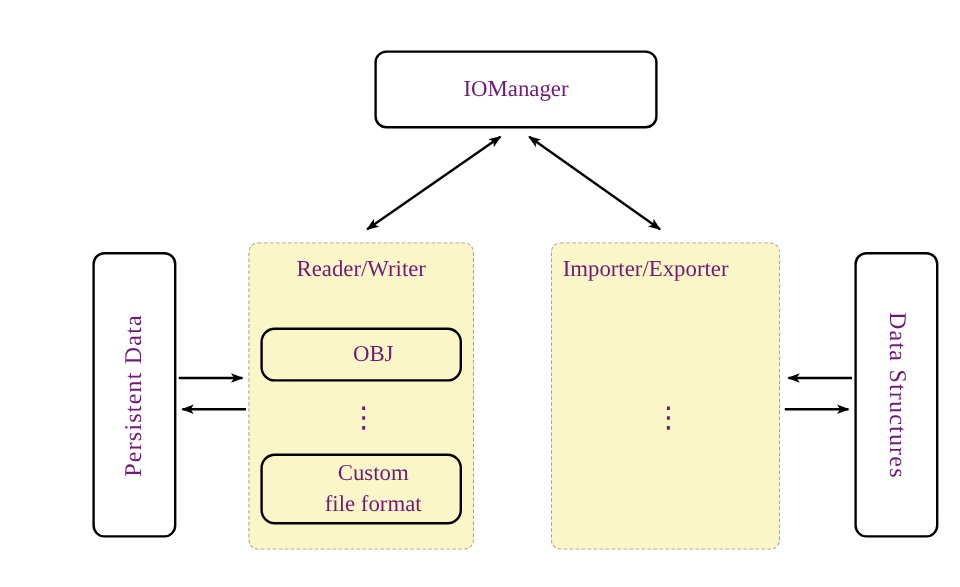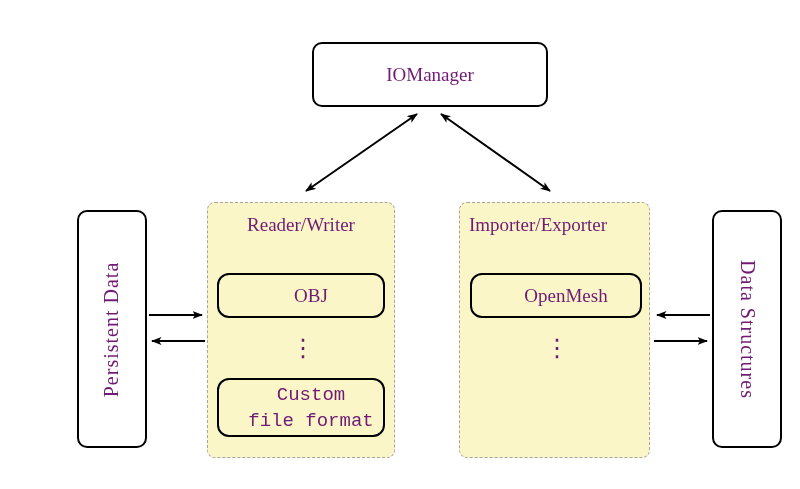--- a/index.html
+++ b/index.html
@@ -63,21 +63,21 @@
     background: var(--panel-fill, #FBF6C8);
     border: 2.5px solid var(--line-color, #000);
     border-radius: 12px;
     font-size: 19px;
     text-align: center;
     line-height: 26px;
     white-space: pre-line;
     padding-left: 20px;
   }
   .inner-top    { top: 273px; height: 45px; }
-  .inner-bottom { top: 378px; height: 59px; font-family: Liberation Mono, monospace; }
+  .inner-bottom { top: 378px; height: 59px; }
   .inner-left   { left: 185px; width: 168px; }
   .inner-right  { left: 438px; width: 172px; }
 
   .vdots {
     position: absolute;
     top: 331px;
     width: 20px;
     text-align: center;
     font-size: 24px;
     line-height: 34px;
@@ -119,23 +119,20 @@
 
   <div class="inner-box inner-top inner-left">
     <span>OBJ</span>
   </div>
   <div class="vdots left">⋮</div>
   <div class="inner-box inner-bottom inner-left">
     <span>Custom
 file format</span>
   </div>
 
-  <div class="inner-box inner-top inner-right">
-    <span>OpenMesh</span>
-  </div>
   <div class="vdots right">⋮</div>
 
   <svg class="overlay" viewBox="0 0 800 489" xmlns="http://www.w3.org/2000/svg">
     <defs>
       <marker id="ah" markerWidth="11" markerHeight="8" refX="9.5" refY="4" orient="auto-start-reverse" markerUnits="userSpaceOnUse">
         <path d="M0,0 L10.5,4 L0,8 L2.6,4 Z" fill="#000"></path>
       </marker>
     </defs>
 
     <line x1="385" y1="114" x2="274" y2="191" marker-start="url(#ah)" marker-end="url(#ah)"></line>

